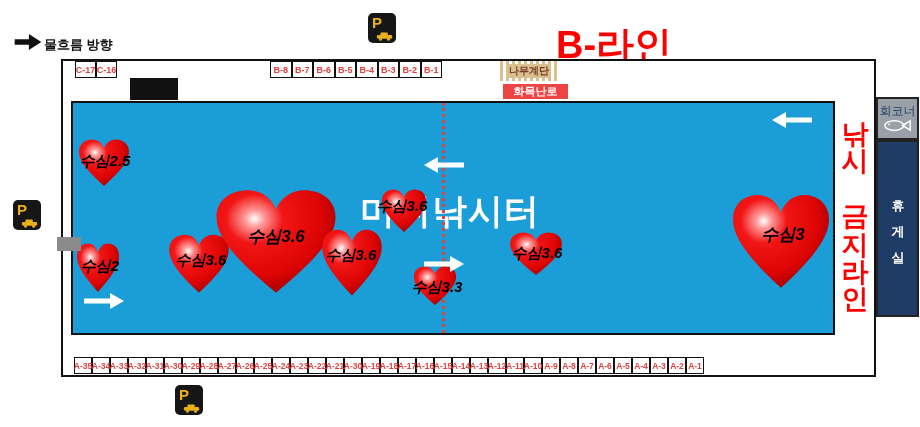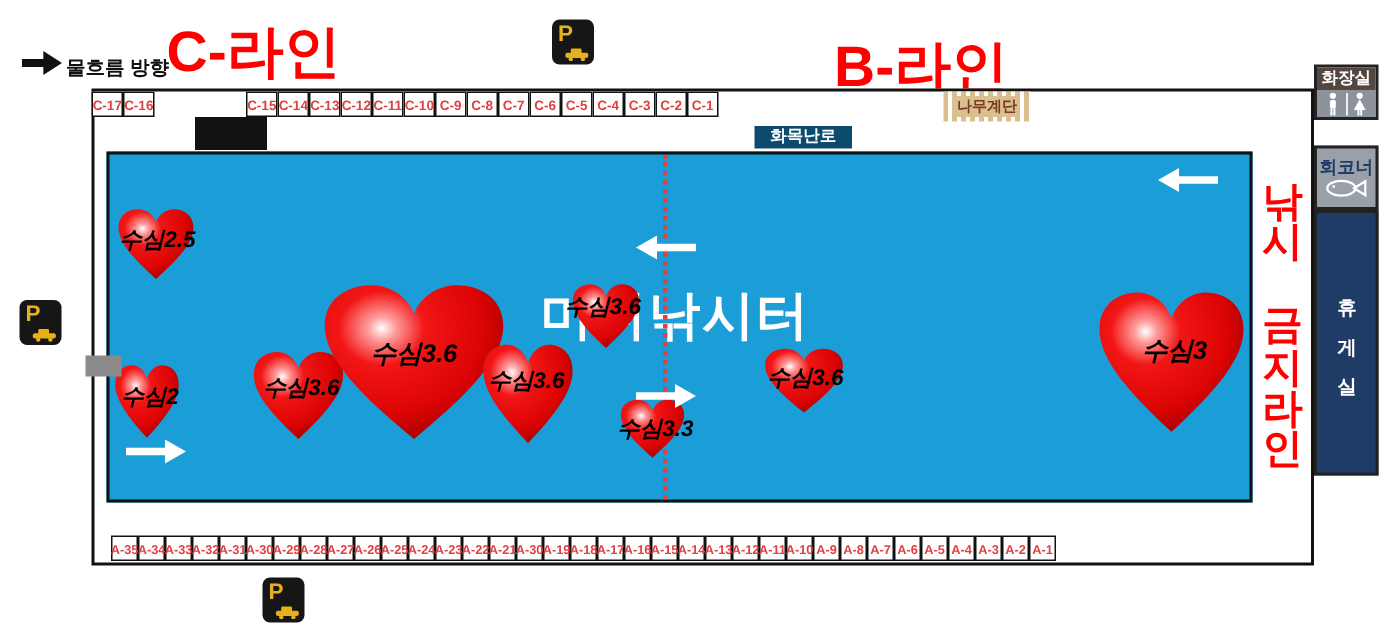--- a/index.html
+++ b/index.html
@@ -13,21 +13,21 @@
   .pond { position:absolute; left:71px; top:101px; width:764px; height:234px; background:#1b9ed8; border:2px solid #111; }
   .pond-name { position:absolute; left:287px; top:90px; font-size:35px; font-weight:900; color:#fff; letter-spacing:1px; line-height:1; white-space:nowrap; }
   .dashline { position:absolute; left:369px; top:0; height:100%; border-left:3px dotted #e2403c; }
   .heart { position:absolute; }
   .heart-label { position:absolute; transform:translate(-50%,-50%); color:#000; font-weight:900; white-space:nowrap; line-height:1;font-style:italic; }
   .flowarrow { position:absolute; width:40px; height:16px; }
   .flowarrow.left { transform:scaleX(-1); }
   .inlet { position:absolute; left:57px; top:237px; width:24px; height:14px; background:#8a8a8a; }
   
   .strip { position:absolute; display:flex; align-items:flex-start; }
-  .strip-top { left:61px; top:61px; height:17px; }
+  .strip-top { left:75px; top:61px; height:17px; }
   .strip-bottom { left:74px; top:357px; height:17px; }
   .cellgroup { display:inline-flex; height:17px; }
   .cell { border:1px solid #111; background:#fff; color:#e04040; font-size:9px; font-weight:bold;
           display:flex; align-items:center; justify-content:center; white-space:nowrap; height:17px; }
   .ctop .cell { width:21px; }
   .btop .cell { width:21.5px; }
   .abot .cell { width:18px; font-size:8.5px; }
   .gap1 { width:61px; height:17px; } .gap2 { width:92px; height:17px; } .gap3 { width:58px; height:17px; }
   .stairs { width:58px; height:20px; background:repeating-linear-gradient(90deg,#d9c08e 0 3px,#ffffff 3px 6px);
             display:flex; align-items:center; justify-content:center; }
@@ -35,36 +35,36 @@
   
   .line-title { position:absolute; font-size:38px; font-weight:900; color:#f00; line-height:1; white-space:nowrap; }
   .c-title { left:111px; top:16px; }
   .b-title { left:556px; top:26px; }
   .a-title { left:401px; top:379px; font-size:31px; }
   .flow-label { position:absolute; left:44px; top:36px; font-size:13px; font-weight:900; color:#111; white-space:nowrap; }
   .flow-black-arrow { position:absolute; left:14px; top:34px; width:28px; height:16px; }
   .parking-note { position:absolute; left:658px; top:28px; font-size:12px; font-weight:900; color:#111; white-space:nowrap; }
   .stove-v { position:absolute; left:130px; top:78px; width:25px; height:22px; background:#111; color:#fff;
              font-size:8px; font-weight:bold; line-height:10px; text-align:center; padding-top:1px;padding-left:48px; }
-  .stove-h { position:absolute; left:503px; top:84px; width:65px; height:15px; background:#0c4a6e; color:#fff;
+  .stove-h { position:absolute; left:503px; top:84px; width:65px; height:15px; background:#ef4444; color:#fff;
              font-size:11px; font-weight:bold; text-align:center; line-height:15px; }
   
   .parking { position:absolute; width:28px; height:30px; background:#161616; border-radius:5px; }
   .parking .p { position:absolute; left:4px; top:1px; color:#e8b019; font-size:15px; font-weight:900; }
   .parking svg { position:absolute; right:2px; bottom:2px; }
   .parking-top { left:368px; top:13px; }
   .parking-left { left:13px; top:200px; }
   .parking-bottom { left:175px; top:385px; }
   
   .toilet { position:absolute; left:876px; top:43px; width:43px; height:37px; border:2px solid #222; display:flex; flex-direction:column; }
   .toilet-header { background:#54473f; color:#fff; font-size:11px; font-weight:bold; text-align:center; height:15px; line-height:15px; }
   .toilet-icons { background:#8d939b; flex:1; display:flex; align-items:center; justify-content:center; }
   .fishcorner { position:absolute; left:876px; top:97px; width:43px; height:43px; border:2px solid #222; background:#9aa0a8;
                 display:flex; flex-direction:column; align-items:center; justify-content:center; }
-  .fishcorner .t { font-size:12px; font-weight:bold; color:#1f3c66; line-height:1.2; }
+  .fishcorner .t { font-size:12px; font-weight:normal; color:#1f3c66; line-height:1.2; }
   .restroom { position:absolute; left:876px; top:140px; width:43px; height:177px; border:2px solid #222; background:#1f3c66;
               color:#fff; display:flex; align-items:center; justify-content:center; }
   .v-text { writing-mode:vertical-rl; text-orientation:upright; }
   .restroom .v-text { font-size:13px; font-weight:bold; letter-spacing:13px; }
   .nofishing { position:absolute; left:839px; top:102px; width:32px; height:235px; color:#f00; font-weight:900;
                font-size:27px; line-height:30px; display:flex; justify-content:center; }
 </style>
 </head>
 <body>
 
@@ -81,21 +81,20 @@
 </svg>
 
 <div id="canvas">
 
   <div class="flow-black-arrow">
     <svg viewBox="0 0 30 18" width="28" height="16">
         <path d="M0 6 L16 6 L16 0 L30 9 L16 18 L16 12 L0 12 Z" fill="#111"></path>
       </svg>
   </div>
   <div class="flow-label">물흐름 방향</div>
-  <div class="line-title c-title">C-라인</div>
   <div class="line-title b-title">B-라인</div>
 
   <div class="parking parking-top">
     <span class="p">P</span>
     <svg viewBox="0 0 20 11" width="18" height="10">
       <rect x="1" y="4.5" width="17" height="4" rx="1.5" fill="#e8b019"></rect>
       <rect x="5" y="1.5" width="8" height="4" rx="1" fill="#e8b019"></rect>
       <circle cx="5" cy="9.3" r="1.6" fill="#e8b019"></circle>
         <circle cx="14" cy="9.3" r="1.6" fill="#e8b019"></circle>
     </svg>
@@ -121,39 +120,32 @@
 
   <div class="map-outline"></div>
 
   <div class="strip strip-top">
     <div class="cellgroup ctop">
 
     <div class="cell">C-17</div>
         <div class="cell">C-16</div>
       </div>
     <div class="gap1"></div>
-    <div class="cellgroup ctop">
-
-    <div class="cell">C-15</div>
-        <div class="cell">C-14</div>
-        <div class="cell">C-13</div>
-        <div class="cell">C-12</div>
-        <div class="cell">C-11</div>
-        <div class="cell">C-10</div>
-        <div class="cell">C-9</div>
-        <div class="cell">C-8</div>
-        <div class="cell">C-7</div>
-        <div class="cell">C-6</div>
-        <div class="cell">C-5</div>
-        <div class="cell">C-4</div>
-        <div class="cell">C-3</div>
-        <div class="cell">C-2</div>
-        <div class="cell">C-1</div>
+    <div class="gap2"></div>
+    <div class="cellgroup btop">
+
+    <div class="cell">B-8</div>
+        <div class="cell">B-7</div>
+        <div class="cell">B-6</div>
+        <div class="cell">B-5</div>
+        <div class="cell">B-4</div>
+        <div class="cell">B-3</div>
+        <div class="cell">B-2</div>
+        <div class="cell">B-1</div>
       </div>
-    <div class="gap2"></div>
     <div class="gap3"></div>
     <div class="stairs">
       <span>나무계단</span>
     </div>
   </div>
 
   <div class="strip strip-bottom">
     <div class="cellgroup abot">
 
     <div class="cell">A-35</div>
@@ -251,36 +243,20 @@
           <rect x="0" y="5.5" width="27" height="5" fill="#fff"></rect>
           <polygon points="26,0 40,8 26,16" fill="#fff"></polygon>
         </svg></div>
       <div class="flowarrow left" style="left: 699px; top: 9px;"><svg viewBox="0 0 40 16" width="40" height="16">
           <rect x="0" y="5.5" width="27" height="5" fill="#fff"></rect>
           <polygon points="26,0 40,8 26,16" fill="#fff"></polygon>
         </svg></div>
     </div>
   <div class="inlet"></div>
 
-  <div class="toilet">
-    <div class="toilet-header">화장실</div>
-    <div class="toilet-icons">
-      <svg viewBox="0 0 34 18" width="32" height="17">
-        <circle cx="7" cy="3" r="2.2" fill="#fff"></circle>
-        <rect x="4.9" y="6" width="4.2" height="6" rx="1.3" fill="#fff"></rect>
-        <rect x="5.2" y="12" width="1.5" height="5" fill="#fff"></rect>
-          <rect x="7.3" y="12" width="1.5" height="5" fill="#fff"></rect>
-        <rect x="16.4" y="1" width="1.2" height="16" fill="#fff"></rect>
-        <circle cx="26" cy="3" r="2.2" fill="#fff"></circle>
-        <polygon points="26,5.5 21.8,13 30.2,13" fill="#fff"></polygon>
-        <rect x="24.4" y="13" width="1.4" height="4" fill="#fff"></rect>
-          <rect x="26.4" y="13" width="1.4" height="4" fill="#fff"></rect>
-      </svg>
-    </div>
-  </div>
   <div class="fishcorner">
     <div class="t">회코너</div>
     <svg viewBox="0 0 34 16" width="32" height="15">
       <ellipse cx="13" cy="8" rx="10" ry="5.2" fill="none" stroke="#fff" stroke-width="1.6"></ellipse>
       <polygon points="22,8 30,3 30,13" fill="none" stroke="#fff" stroke-width="1.6"></polygon>
       <circle cx="7.5" cy="6.8" r="1" fill="#fff"></circle>
     </svg>
   </div>
   <div class="restroom">
     <div class="v-text">휴게실</div>

